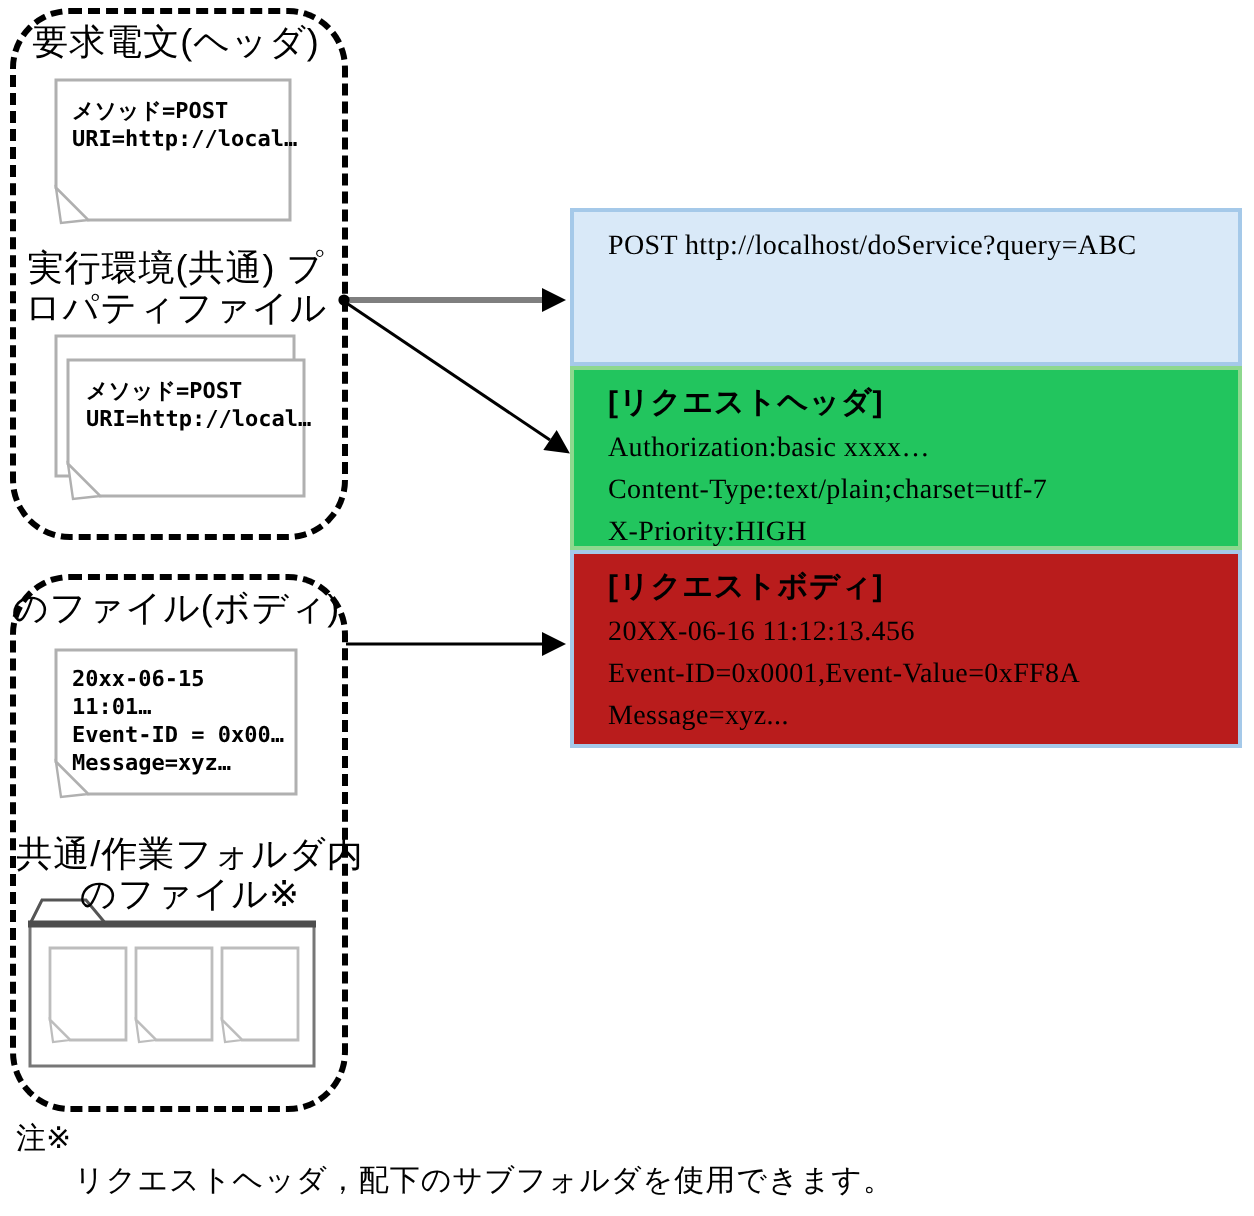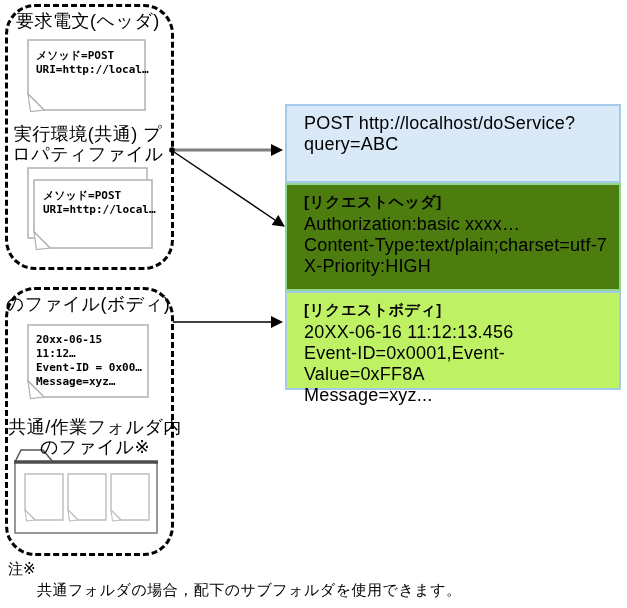--- a/index.html
+++ b/index.html
@@ -21,26 +21,26 @@
   }
   svg.layer{position:absolute;left:0;top:0;}
   .right-stack{position:absolute;left:285px;top:104px;width:336px;}
   .hbox{
     box-sizing:border-box;width:336px;padding:7px 8px 0 17px;
   }
   .hbox .title{
     font-size:15px;font-weight:bold;line-height:20px;margin-bottom:2px;letter-spacing:0.5px;
   }
   .hbox .body{
-    font-family:Liberation Sans, sans-serif;
-    font-size:18px;line-height:21px;white-space:pre-line;letter-spacing:0.2px;
+    font-family:Liberation Serif, serif;
+    font-size:14px;line-height:21px;white-space:pre-line;letter-spacing:0.2px;
   }
   .box-request-line{height:79px;background:#d9e9f8;border:2px solid #a5c9e9;}
-  .box-request-header{height:108px;background:#4d7c0f;border:2px solid #8ed88e;}
-  .box-request-body{height:99px;background:#bef264;border:2px solid #a5c9e9;}
+  .box-request-header{height:92px;background:#22c55e;border:2px solid #8ed88e;}
+  .box-request-body{height:99px;background:#b91c1c;border:2px solid #a5c9e9;}
   .note-marker{position:absolute;left:8px;top:560px;font-size:15px;}
   .note-text{position:absolute;left:37px;top:581px;font-size:15px;letter-spacing:0.5px;}
 </style>
 </head>
 <body>
 
 <div class="canvas">
 
   <svg class="layer" width="627" height="608" viewBox="0 0 627 608">
     <defs>
@@ -105,21 +105,21 @@
   <div class="jp-label" style="left:5px;top:125px;width:166px;">実行環境(共通)
 プロパティファイル</div>
 
   <div class="doc-text" style="left:43px;top:189px;width:108px;">メソッド=POST
 URI=http://local…</div>
 
   <div class="dashed-box" style="left:5px;top:287px;width:163px;height:263px;"></div>
 
   <div class="jp-label" style="left:5px;top:295px;width:166px;">のファイル(ボディ)</div>
 
-  <div class="doc-text" style="left:36px;top:333px;width:112px;">20xx-06-15 11:12…
+  <div class="doc-text" style="left:36px;top:333px;width:112px;">20xx-06-15 11:01…
 Event-ID = 0x00…
 Message=xyz…</div>
 
   <div class="jp-label" style="left:0px;top:418px;width:190px;">共通/作業フォルダ内
 のファイル※</div>
 
   <div class="right-stack">
     <div class="hbox box-request-line">
       <div class="body">POST http://localhost/doService?query=ABC</div>
     </div>
@@ -131,15 +131,15 @@
     </div>
     <div class="hbox box-request-body">
       <div class="title">[リクエストボディ]</div>
       <div class="body">20XX-06-16 11:12:13.456
 Event-ID=0x0001,Event-Value=0xFF8A
 Message=xyz...</div>
     </div>
   </div>
 
   <div class="note-marker">注※</div>
-  <div class="note-text">共通フォルダの場合，配下のサブフォルダを使用できます。</div>
+  <div class="note-text">リクエストヘッダ，配下のサブフォルダを使用できます。</div>
 
 </div>
 
 </body></html>

